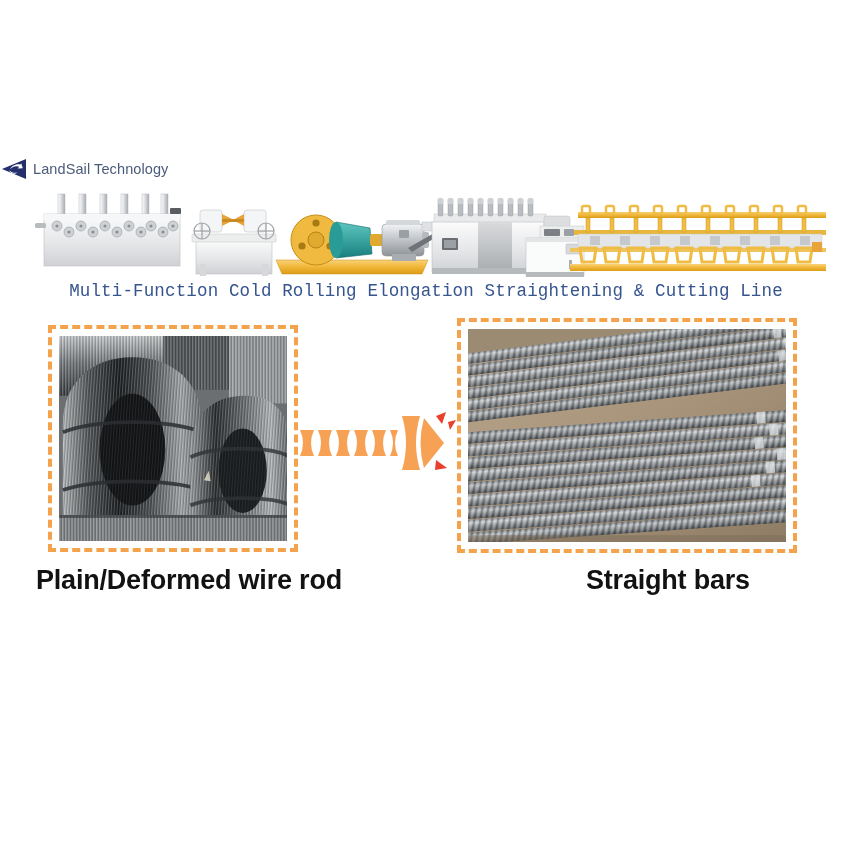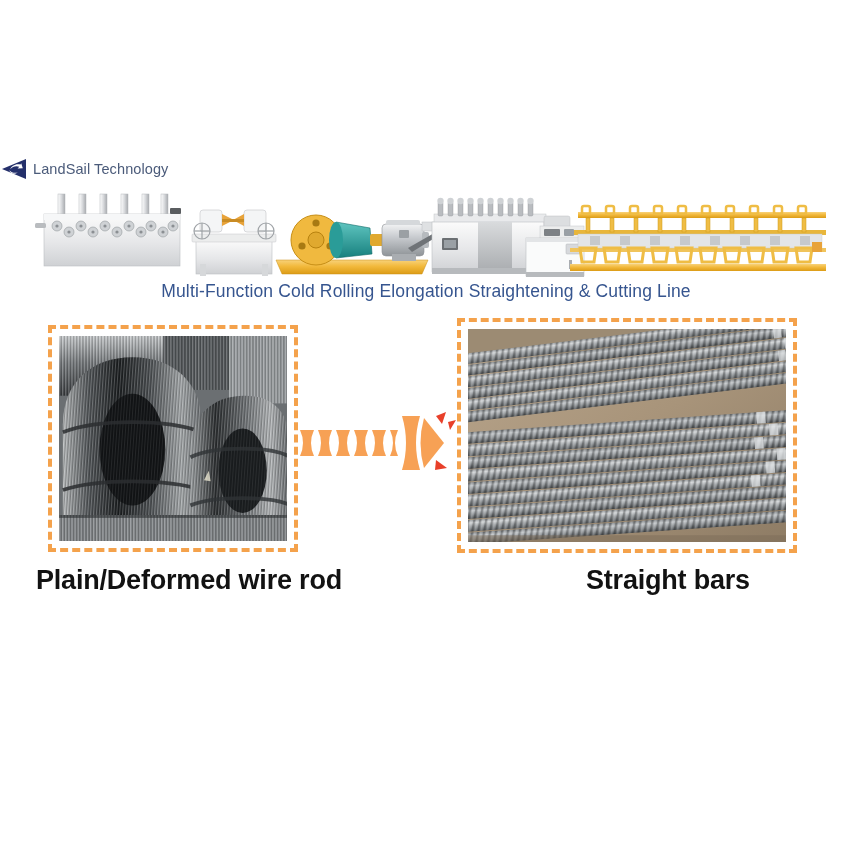--- a/index.html
+++ b/index.html
@@ -20,21 +20,21 @@
   }
 
   
   .machine-wrap{position:absolute;left:30px;top:186px;width:800px;height:92px;}
   .machine-wrap svg{display:block;}
 
   
   .line-caption{
     position:absolute;left:0;top:281px;width:852px;text-align:center;
     font-size:17.5px;color:#36558f;letter-spacing:.15px;
-    font-family:Liberation Sans, sans-serif;white-space:nowrap;
+    font-family:Liberation Mono, monospace;white-space:nowrap;
   }
 
   
   .panel{position:absolute;box-sizing:border-box;
     border:4px dashed #f4a24c;padding:7px;background:#ffffff;}
   .panel-left{left:48px;top:325px;width:250px;height:227px;}
   .panel-right{left:457px;top:318px;width:340px;height:235px;}
   .photo{width:100%;height:100%;position:relative;overflow:hidden;background:#8a8a8a;}
   .photo svg{display:block;width:100%;height:100%;}
 

